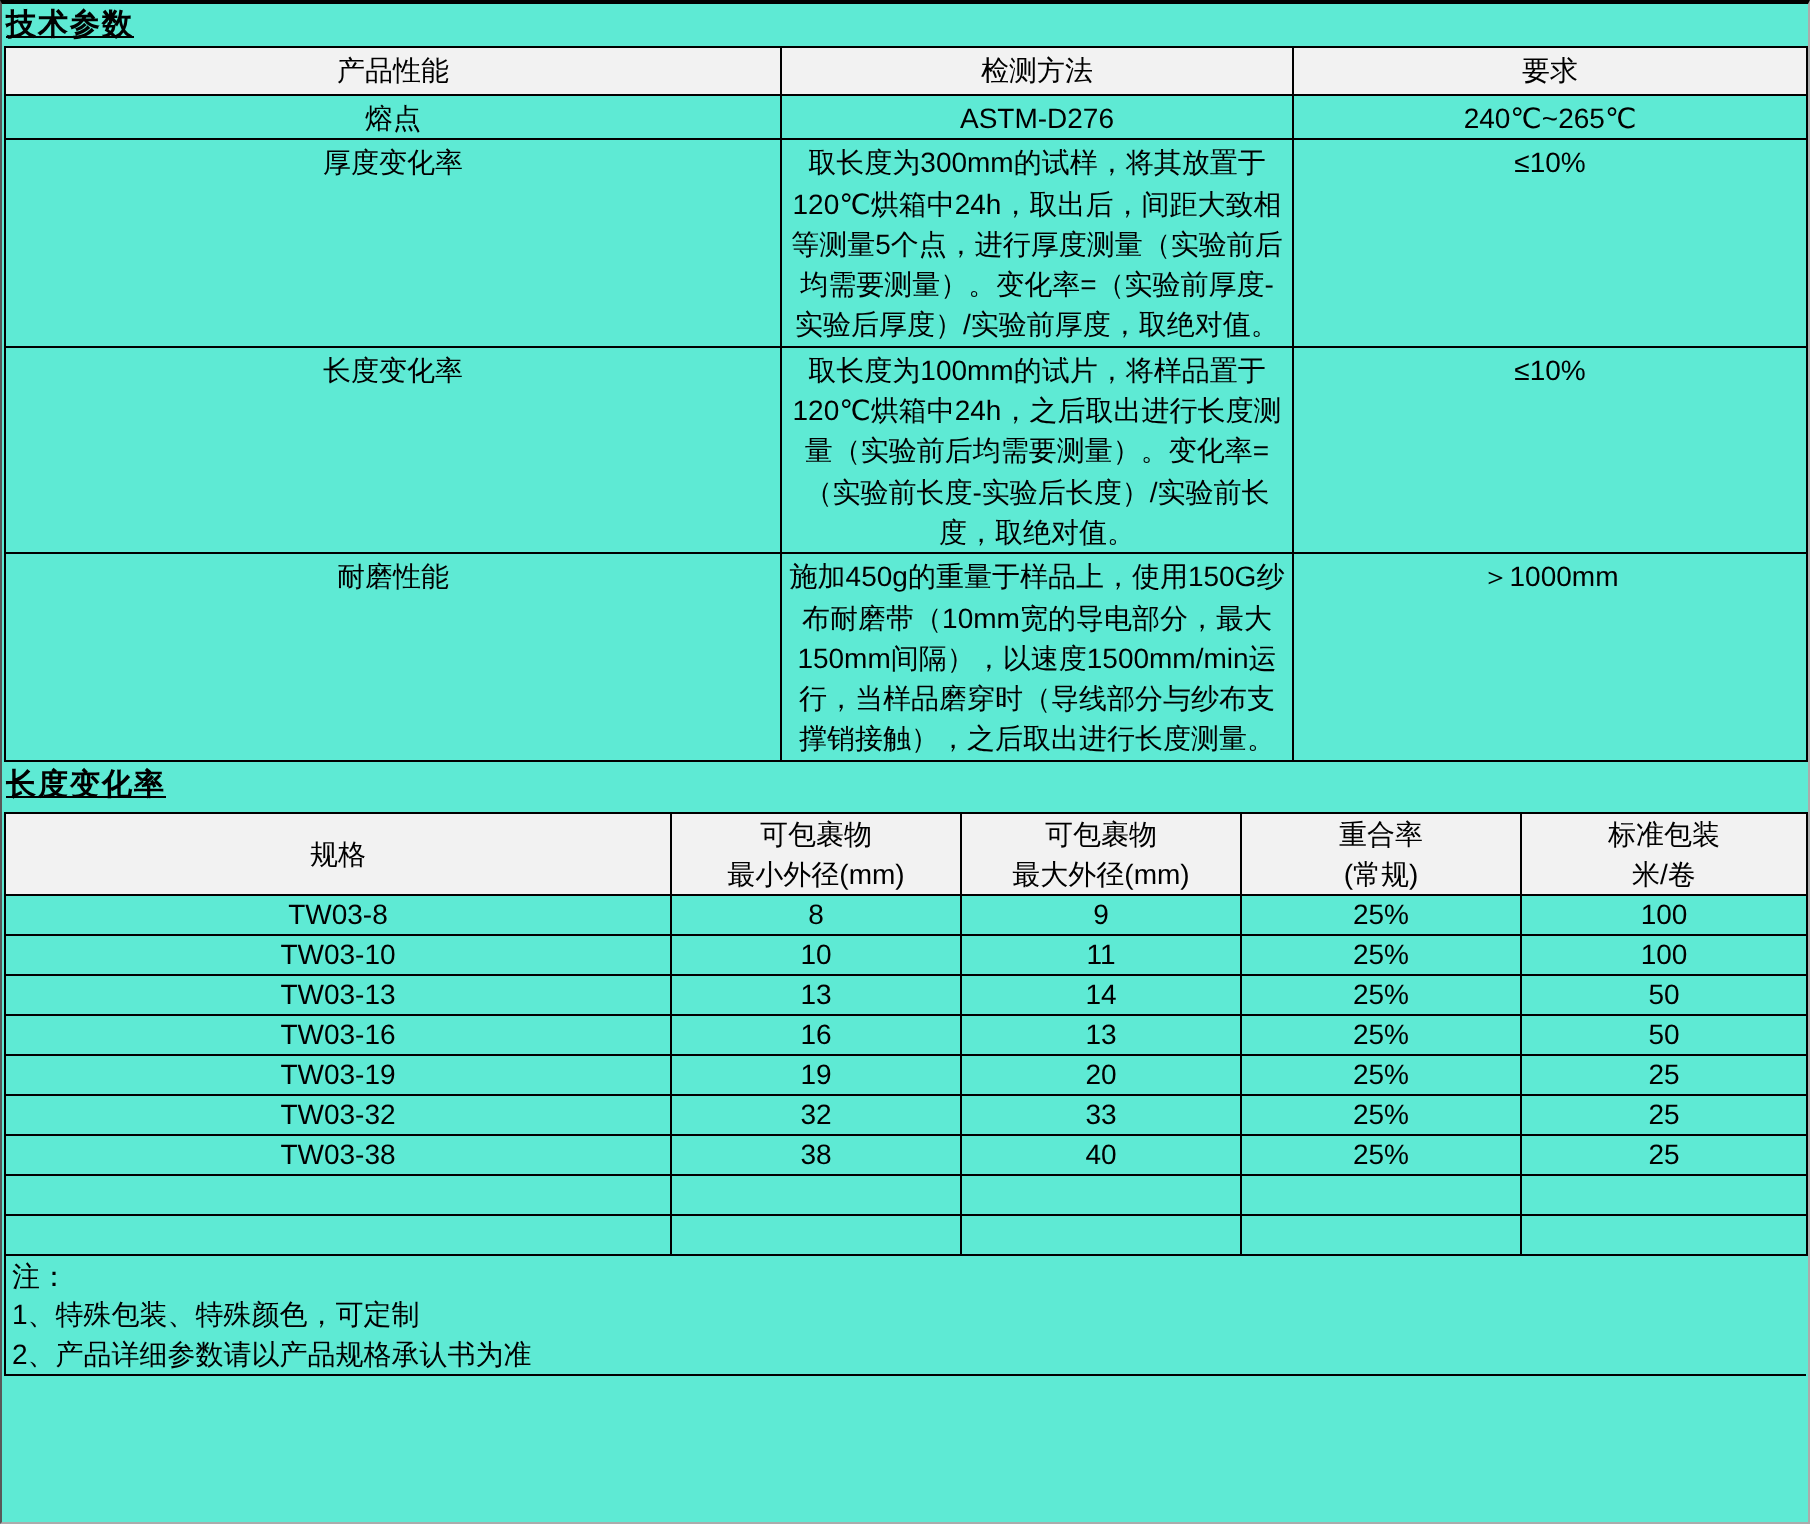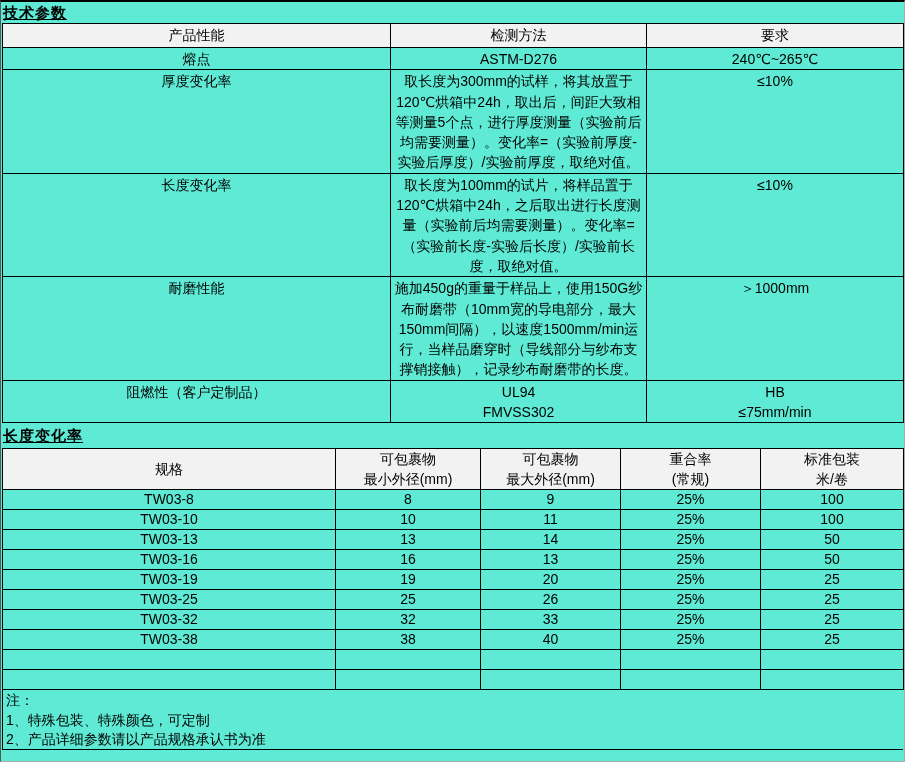--- a/index.html
+++ b/index.html
@@ -76,29 +76,22 @@
         <td>取长度为300mm的试样，将其放置于120℃烘箱中24h，取出后，间距大致相等测量5个点，进行厚度测量（实验前后均需要测量）。变化率=（实验前厚度-实验后厚度）/实验前厚度，取绝对值。</td>
         <td>≤10%</td>
       </tr>
       <tr class="h83">
         <td>长度变化率</td>
         <td>取长度为100mm的试片，将样品置于120℃烘箱中24h，之后取出进行长度测量（实验前后均需要测量）。变化率=（实验前长度-实验后长度）/实验前长度，取绝对值。</td>
         <td>≤10%</td>
       </tr>
       <tr class="h103">
         <td>耐磨性能</td>
-        <td>施加450g的重量于样品上，使用150G纱布耐磨带（10mm宽的导电部分，最大150mm间隔），以速度1500mm/min运行，当样品磨穿时（导线部分与纱布支撑销接触），记录纱布耐磨带的长度。</td>
+        <td>施加450g的重量于样品上，使用150G纱布耐磨带（10mm宽的导电部分，最大150mm间隔），以速度1500mm/min运行，当样品磨穿时（导线部分与纱布支撑销接触），之后取出进行长度测量。</td>
         <td>＞1000mm</td>
-      </tr>
-      <tr class="h42">
-        <td>阻燃性（客户定制品）</td>
-        <td class="preline">UL94
-FMVSS302</td>
-        <td class="preline">HB
-≤75mm/min</td>
       </tr>
     </tbody>
   </table>
 
   <div class="title-block second">
     <span class="section-title">长度变化率</span>
   </div>
 
   <table class="spec-table">
     <colgroup>
@@ -151,27 +144,20 @@
         <td>50</td>
       </tr>
       <tr>
         <td>TW03-19</td>
         <td>19</td>
         <td>20</td>
         <td>25%</td>
         <td>25</td>
       </tr>
       <tr>
-        <td>TW03-25</td>
-        <td>25</td>
-        <td>26</td>
-        <td>25%</td>
-        <td>25</td>
-      </tr>
-      <tr>
         <td>TW03-32</td>
         <td>32</td>
         <td>33</td>
         <td>25%</td>
         <td>25</td>
       </tr>
       <tr>
         <td>TW03-38</td>
         <td>38</td>
         <td>40</td>

